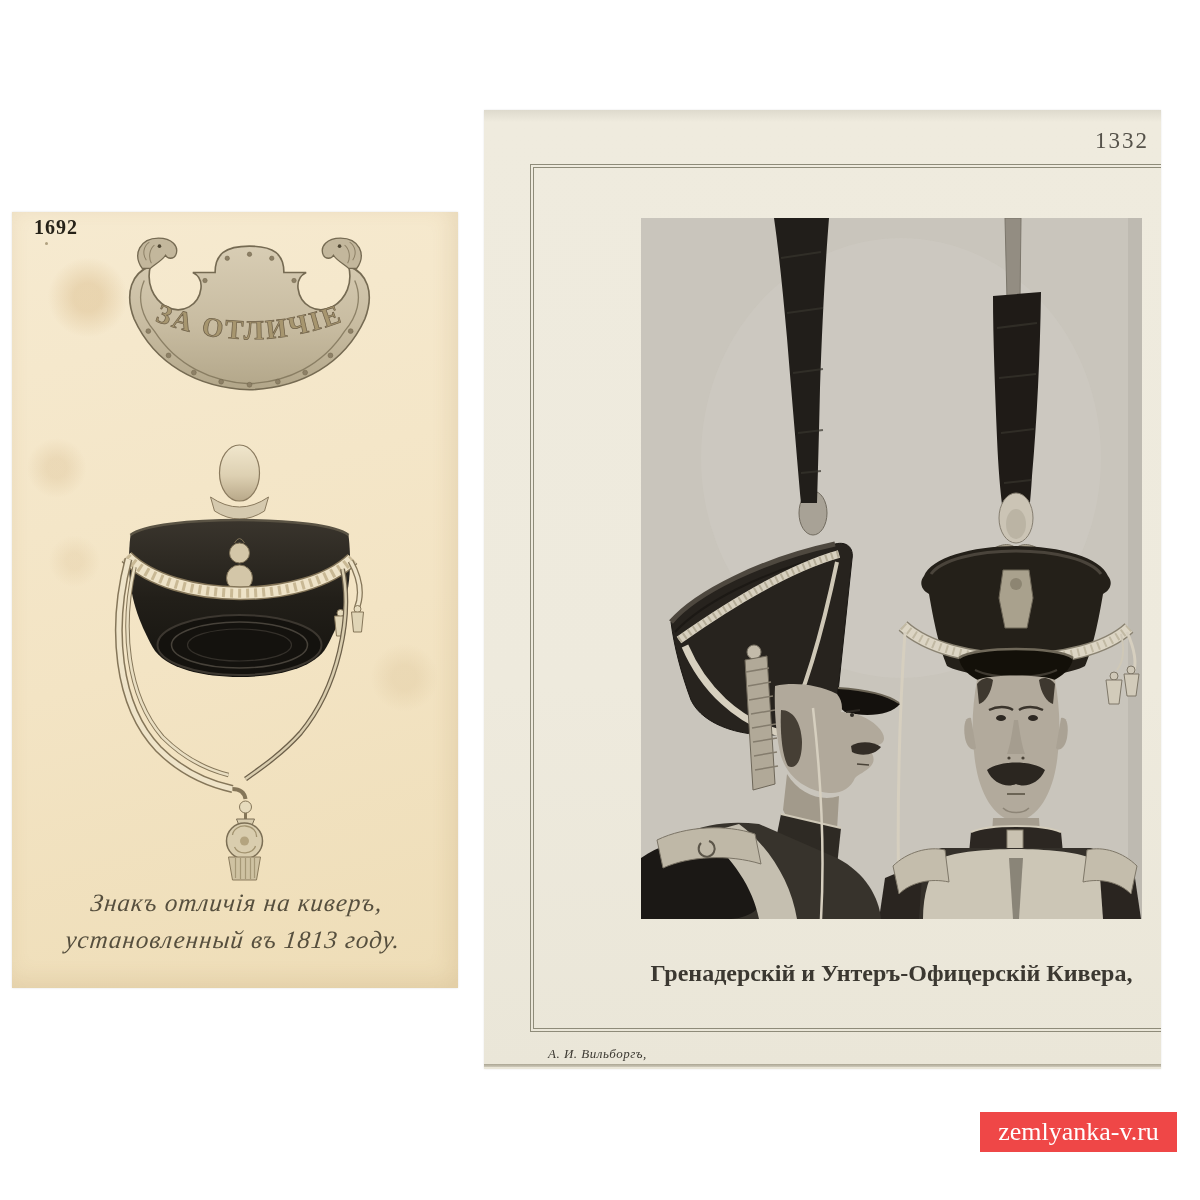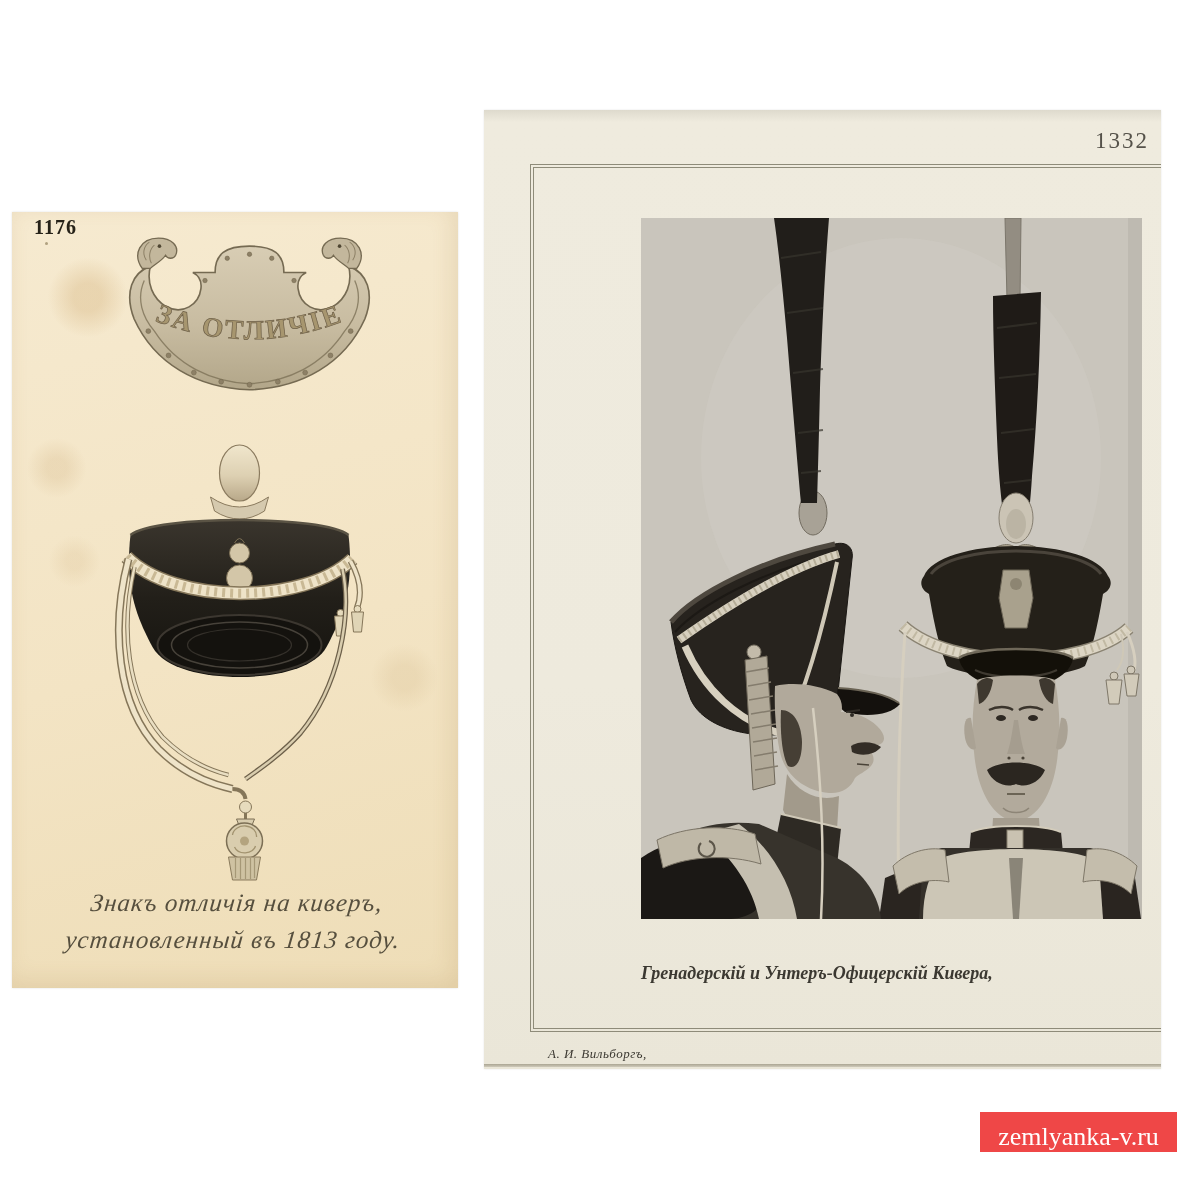--- a/index.html
+++ b/index.html
@@ -29,39 +29,39 @@
   .page-right{position:absolute;left:484px;top:110px;width:677px;height:959px;
     background:linear-gradient(180deg,#dedacd 0,#efebde 12px,#eeeadd 60%,#eae6d8 100%);
     box-shadow: 0 0 2px rgba(0,0,0,.10);}
   .pagenum-right{position:absolute;right:12px;top:18px;font-size:23px;color:#55524a;
     letter-spacing:2px;}
   .frame{position:absolute;left:46px;top:54px;right:0;bottom:37px;
     border-top:4px double #8e8b79;border-left:4px double #8e8b79;
     border-bottom:4px double #8e8b79;border-right:none;}
   .photo{position:absolute;left:157px;top:108px;width:501px;height:701px;
     background:#c9c5bc;}
-  .caption-right{position:absolute;left:157px;top:850px;width:501px;text-align:left;
-    font-weight:bold;font-style:italic;font-size:18px;line-height:27px;color:#3b3831;}
+  .caption-right{position:absolute;left:157px;top:850px;width:501px;text-align:center;
+    font-weight:bold;font-size:24px;line-height:27px;color:#3b3831;}
   .printer{position:absolute;left:64px;top:936px;font-weight:normal;font-style:italic;
     font-size:13px;color:#3b3831;letter-spacing:.5px;}
   .bottom-edge{position:absolute;left:0;right:0;top:954px;height:3px;
     background:linear-gradient(180deg,#aaa593,#cfcaba);}
 
   
   .watermark{position:absolute;left:980px;top:1112px;width:197px;height:40px;
-    background:#ef4747;color:#ffffff;display:flex;align-items:flex-end;justify-content:center;
+    background:#ef4747;color:#ffffff;display:flex;align-items:center;justify-content:center;
     font-size:26px;}
 </style>
 </head>
 <body>
 
 <div class="stage">
 
   <section class="page-left">
-    <div class="pagenum-left">1176</div>
+    <div class="pagenum-left">1692</div>
     <div class="speck"></div>
 
     <svg class="badge-svg" width="285" height="172" viewBox="0 0 280 170">
       <defs>
         <linearGradient id="plateG" x1="0" y1="0" x2="0" y2="1">
           <stop offset="0" stop-color="#d8cdb4"></stop>
             <stop offset=".55" stop-color="#c8bca1"></stop>
           <stop offset="1" stop-color="#b2a689"></stop>
         </linearGradient>
       </defs>

